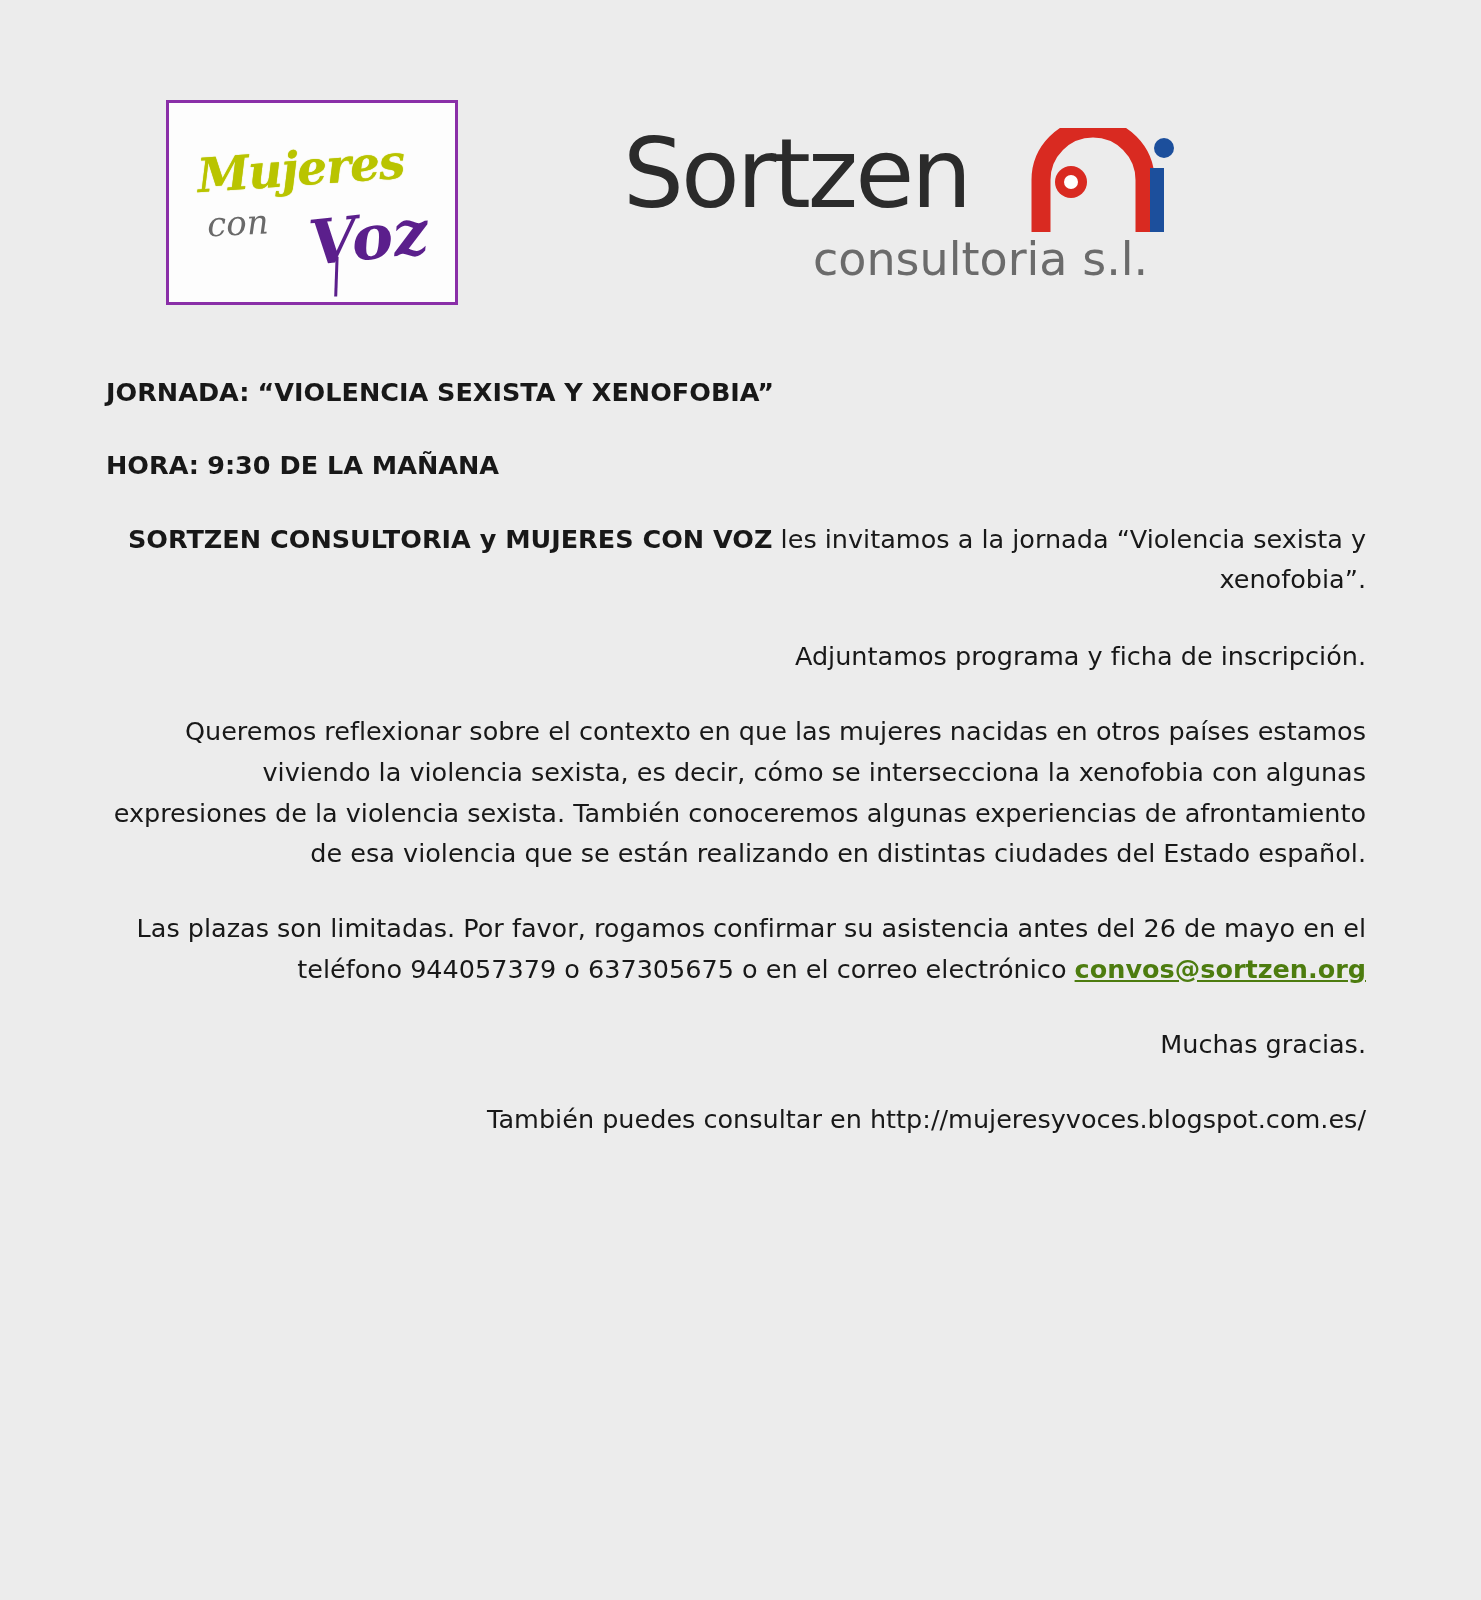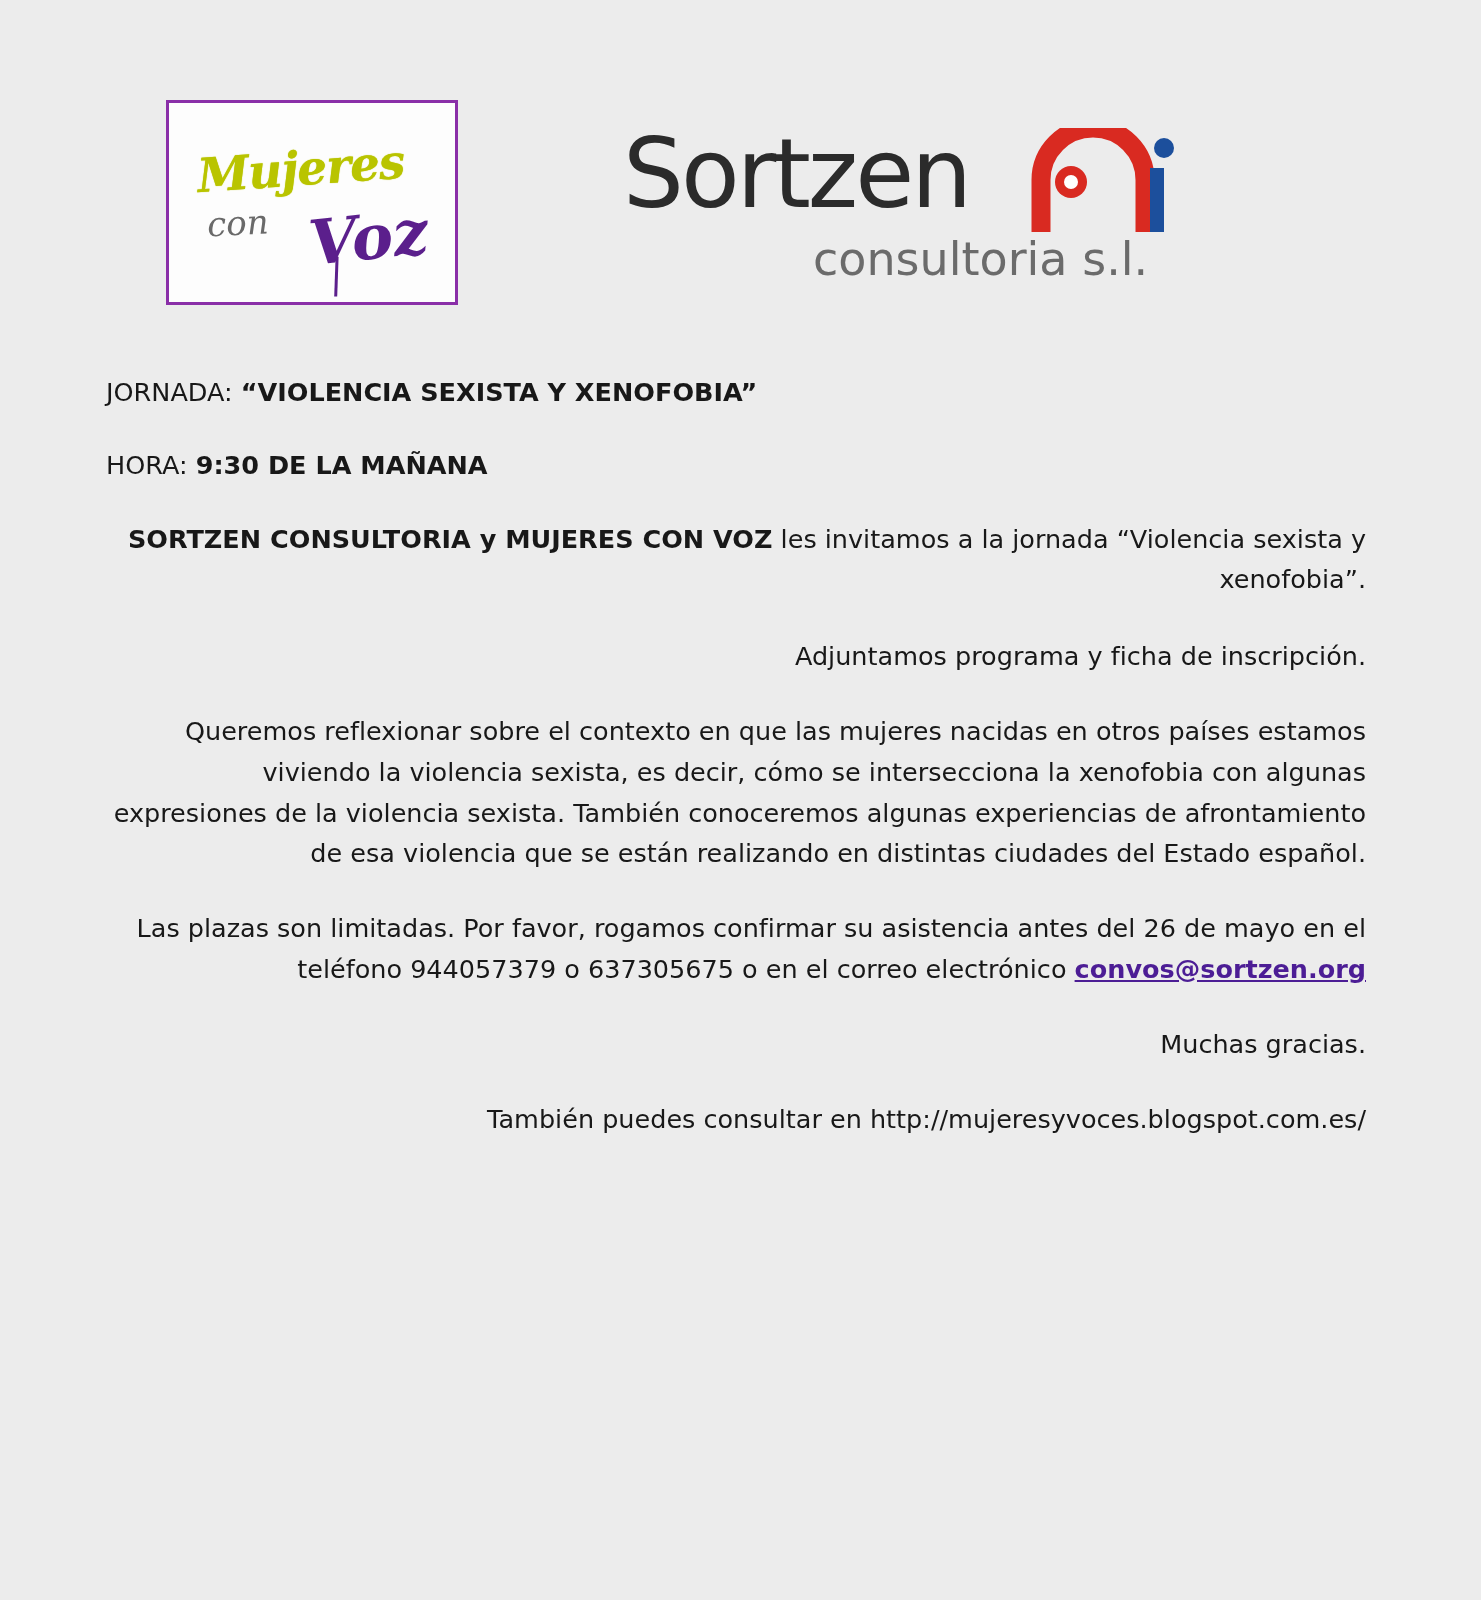--- a/index.html
+++ b/index.html
@@ -135,33 +135,33 @@
     top: 372px;
     width: 1260px;
   }
   .line {
     font-family: "DejaVu Sans", sans-serif;
     font-size: 25.5px;
     line-height: 1.62;
     color: #181818;
     margin: 0 0 32px 0;
   }
-  .label { font-weight: normal; }
+  .label { font-weight: bold; }
   .b { font-weight: bold; }
   .para {
     font-family: "DejaVu Sans", sans-serif;
     font-size: 25.5px;
     line-height: 1.60;
     color: #181818;
     margin: 0 0 34px 0;
     text-align: right;
   }
   .para.first-block { margin-bottom: 36px; }
   a.mail {
-    color: #4c1d95;
+    color: #4d7c0f;
     font-weight: bold;
     text-decoration: underline;
   }
   .indent-dia { padding-left: 6px; }
 </style>
 </head>
 <body>
 
 <div class="page">
 

